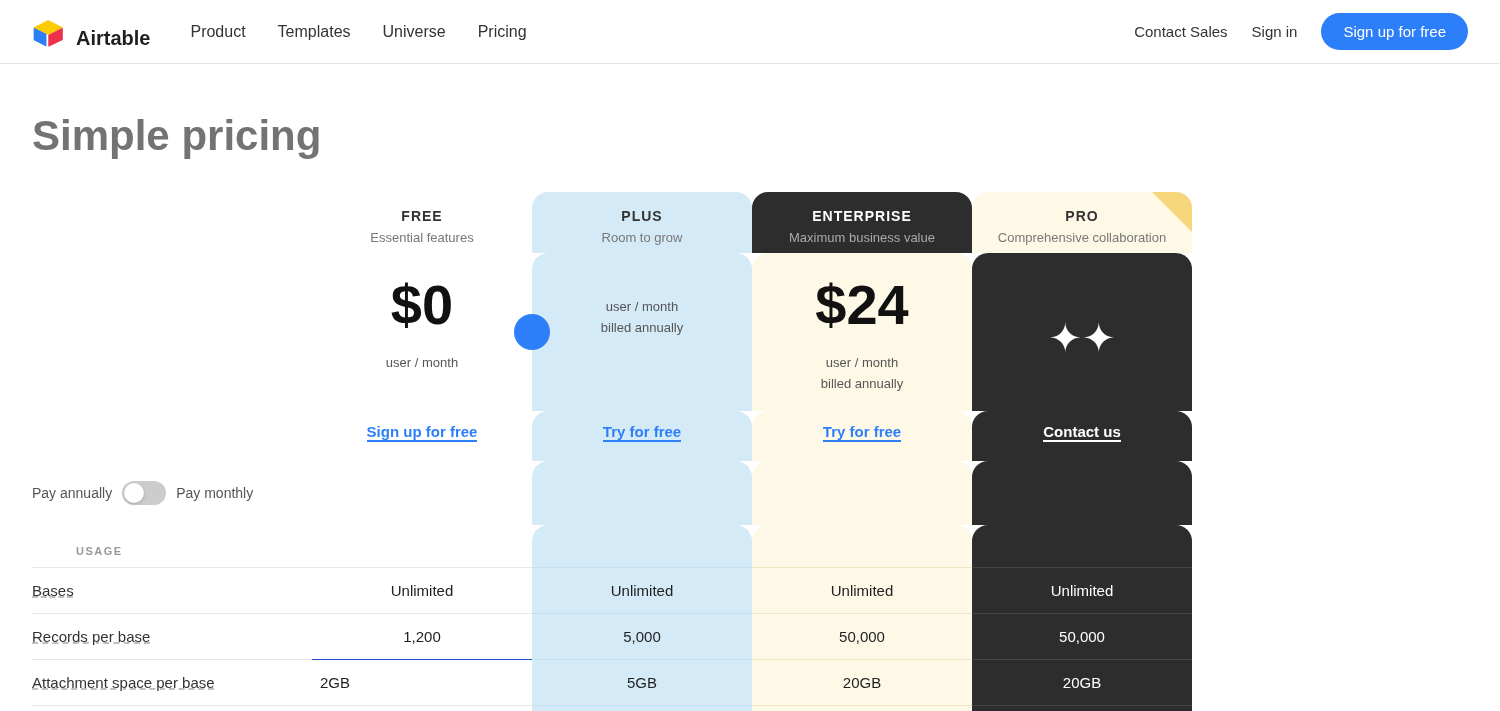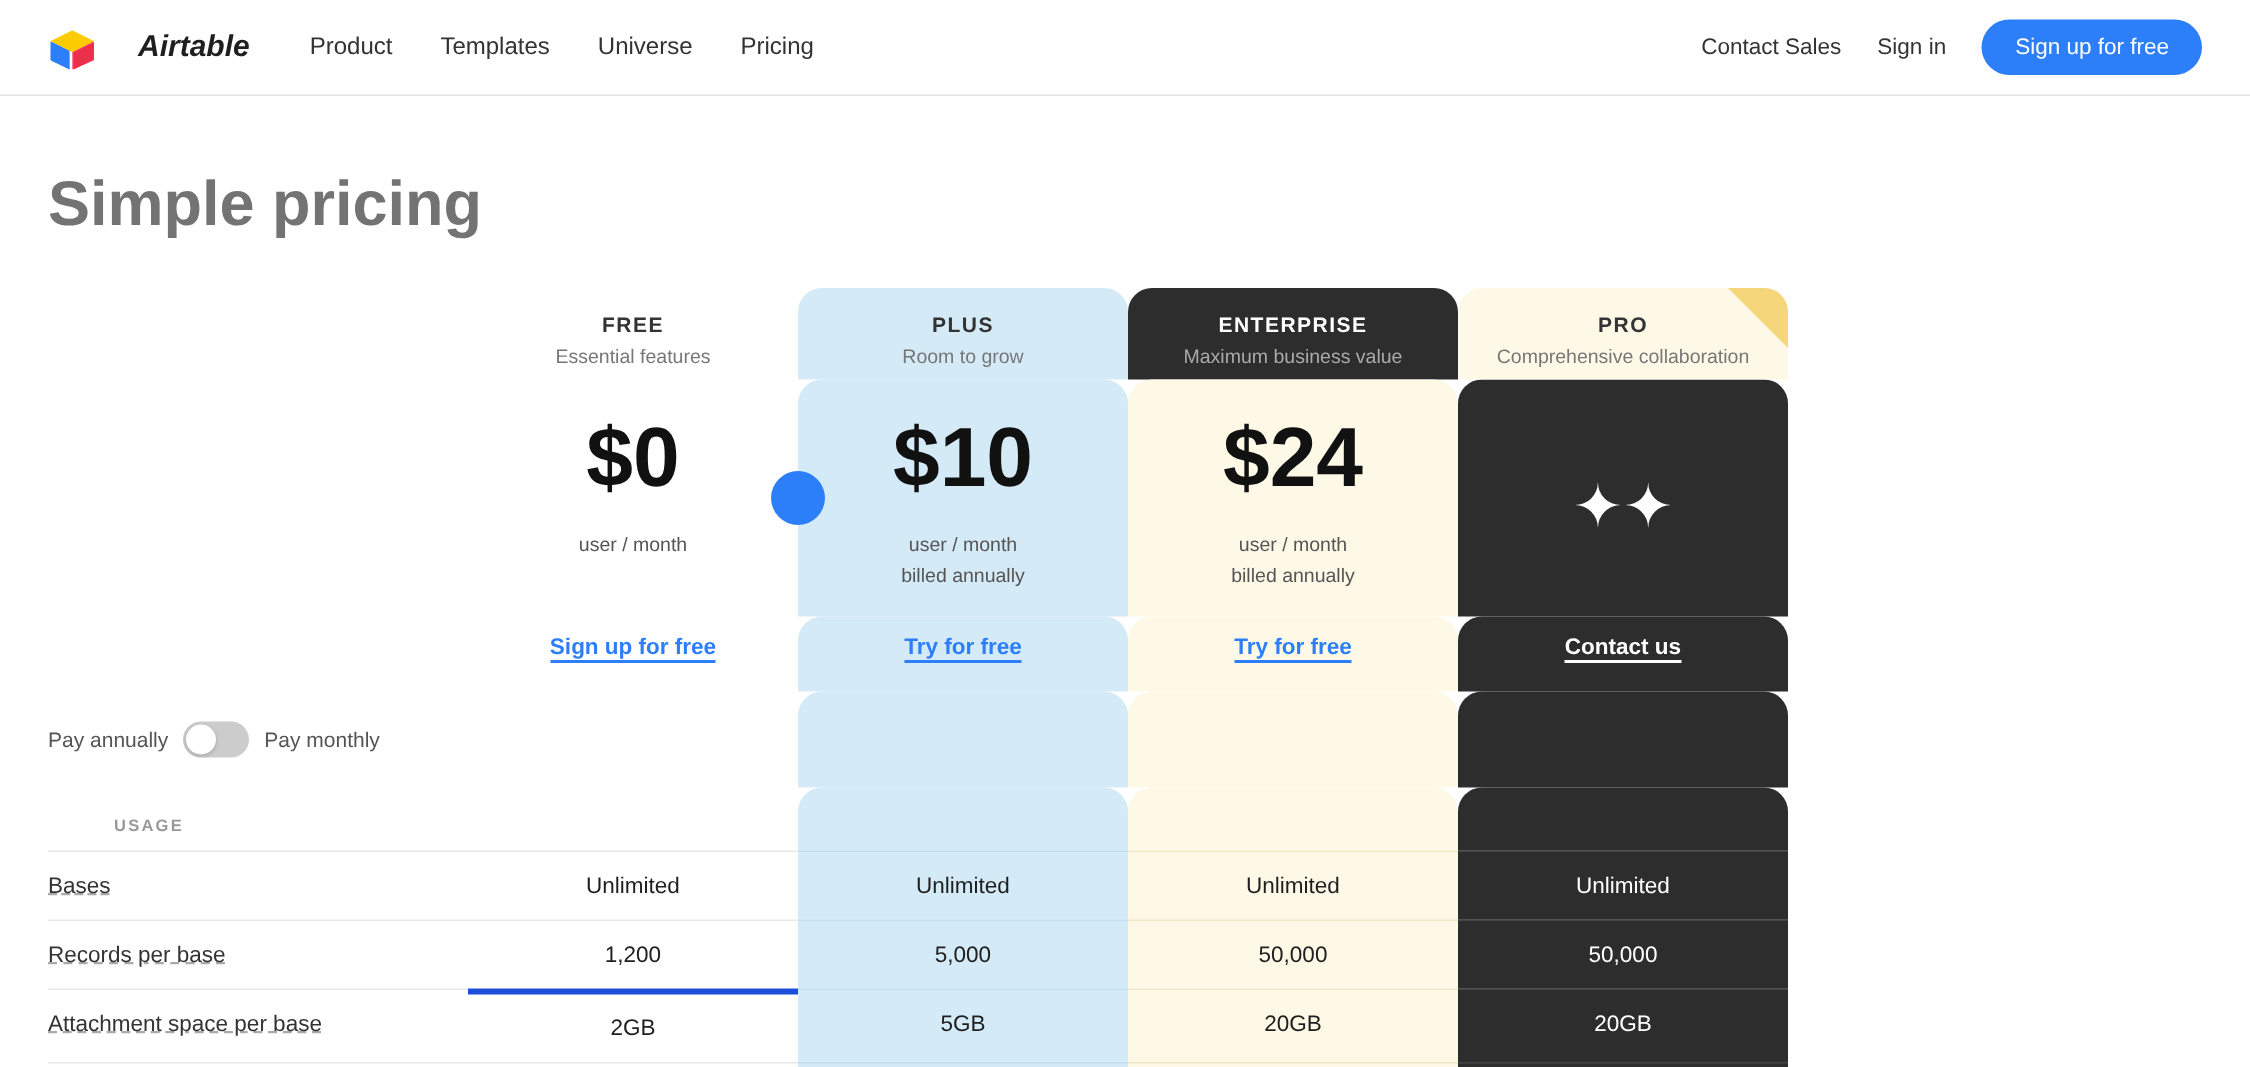--- a/index.html
+++ b/index.html
@@ -3,21 +3,21 @@
   <meta charset="utf-8">
   <style>
     * { margin: 0; padding: 0; box-sizing: border-box; }
     body { font-family: -apple-system, BlinkMacSystemFont, 'Segoe UI', Helvetica, Arial, sans-serif; background: #fff; color: #1f1f1f; }
 
     
     nav {
       display: flex; align-items: center; padding: 0 32px; height: 64px;
       border-bottom: 1px solid #e5e5e5; position: sticky; top: 0; background: #fff; z-index: 100;
     }
-    .nav-logo { display: flex; align-items: center; gap: 24px; margin-right: 40px; text-decoration: none; font-style: italic; }
+    .nav-logo { display: flex; align-items: flex-end; gap: 8px; margin-right: 40px; text-decoration: none; }
     .logo-icon { width: 36px; height: 36px; }
     .logo-text { font-size: 20px; font-weight: 700; color: #1f1f1f; }
     .nav-links { display: flex; gap: 32px; flex: 1; }
     .nav-link { font-size: 16px; color: #333; text-decoration: none; font-weight: 400; }
     .nav-right { display: flex; align-items: center; gap: 24px; }
     .nav-contact { font-size: 15px; color: #333; cursor: pointer; }
     .nav-signin { font-size: 15px; color: #333; cursor: pointer; }
     .nav-signup-btn {
       background: #2d7ff9; color: #fff; border: none; border-radius: 24px;
       padding: 10px 22px; font-size: 15px; font-weight: 500; cursor: pointer;
@@ -165,21 +165,20 @@
 
     <div style="border:none;"></div>
 
     <div class="price-cell no-border">
       <div class="price-amount">$0</div>
       <div class="price-sub">user / month</div>
     </div>
 
     <div class="price-cell plus-col no-border" style="position:relative;">
       <div class="plus-bubble"></div>
-      <div class="price-amount">$10</div>
       <div class="price-sub">
         <span>user / month</span><br>
         <span>billed annually</span>
       </div>
     </div>
 
     <div class="price-cell pro-col no-border" style="position:relative;">
       <div class="price-amount">$24</div>
       <div class="price-sub">
         <span>user / month</span><br>
@@ -235,21 +234,21 @@
     <div style="padding:14px 8px; font-size:15px; text-align:center; border-top:1px solid #ede8c4; background:#fef9e7;">Unlimited</div>
     <div style="padding:14px 8px; font-size:15px; text-align:center; border-top:1px solid #444; background:#2d2d2d; color:#fff;">Unlimited</div>
 
     <div style="padding:14px 0; font-size:15px; color:#333; border-top:1px solid #e8e8e8; text-decoration: underline; text-decoration-style: dashed; text-decoration-color: #aaa;">Records per base</div>
     <div style="padding:14px 8px; font-size:15px; text-align:center; border-top:1px solid #e8e8e8;">1,200</div>
     <div style="padding:14px 8px; font-size:15px; text-align:center; border-top:1px solid #c3dff0; background:#d4eaf7;">5,000</div>
     <div style="padding:14px 8px; font-size:15px; text-align:center; border-top:1px solid #ede8c4; background:#fef9e7;">50,000</div>
     <div style="padding:14px 8px; font-size:15px; text-align:center; border-top:1px solid #444; background:#2d2d2d; color:#fff;">50,000</div>
 
     <div style="padding:14px 0; font-size:15px; color:#333; border-top:1px solid #e8e8e8; text-decoration: underline; text-decoration-style: dashed; text-decoration-color: #aaa;">Attachment space per base</div>
-    <div style="padding:14px 8px; font-size:15px; text-align:center; border-top:4px solid #1d4ed8;">2GB</div>
+    <div style="padding:14px 8px; font-size:15px; border-top:1px solid #1d4ed8;">2GB</div>
     <div style="padding:14px 8px; font-size:15px; text-align:center; border-top:1px solid #c3dff0; background:#d4eaf7;">5GB</div>
     <div style="padding:14px 8px; font-size:15px; text-align:center; border-top:1px solid #ede8c4; background:#fef9e7;">20GB</div>
     <div style="padding:14px 8px; font-size:15px; text-align:center; border-top:1px solid #444; background:#2d2d2d; color:#fff;">20GB</div>
 
     <div style="padding:14px 0; font-size:15px; color:#333; border-top:1px solid #e8e8e8; text-decoration: underline; text-decoration-style: dashed; text-decoration-color: #aaa;">Revision and snapshot history</div>
     <div style="padding:14px 8px; font-size:15px; text-align:center; border-top:1px solid #e8e8e8;">2 weeks</div>
     <div style="padding:14px 8px; font-size:15px; text-align:center; border-top:1px solid #c3dff0; background:#d4eaf7;">6 months</div>
     <div style="padding:14px 8px; font-size:15px; text-align:center; border-top:1px solid #ede8c4; background:#fef9e7;">1 year</div>
     <div style="padding:14px 8px; font-size:15px; text-align:center; border-top:1px solid #444; background:#2d2d2d; color:#fff;">1 year</div>
 

